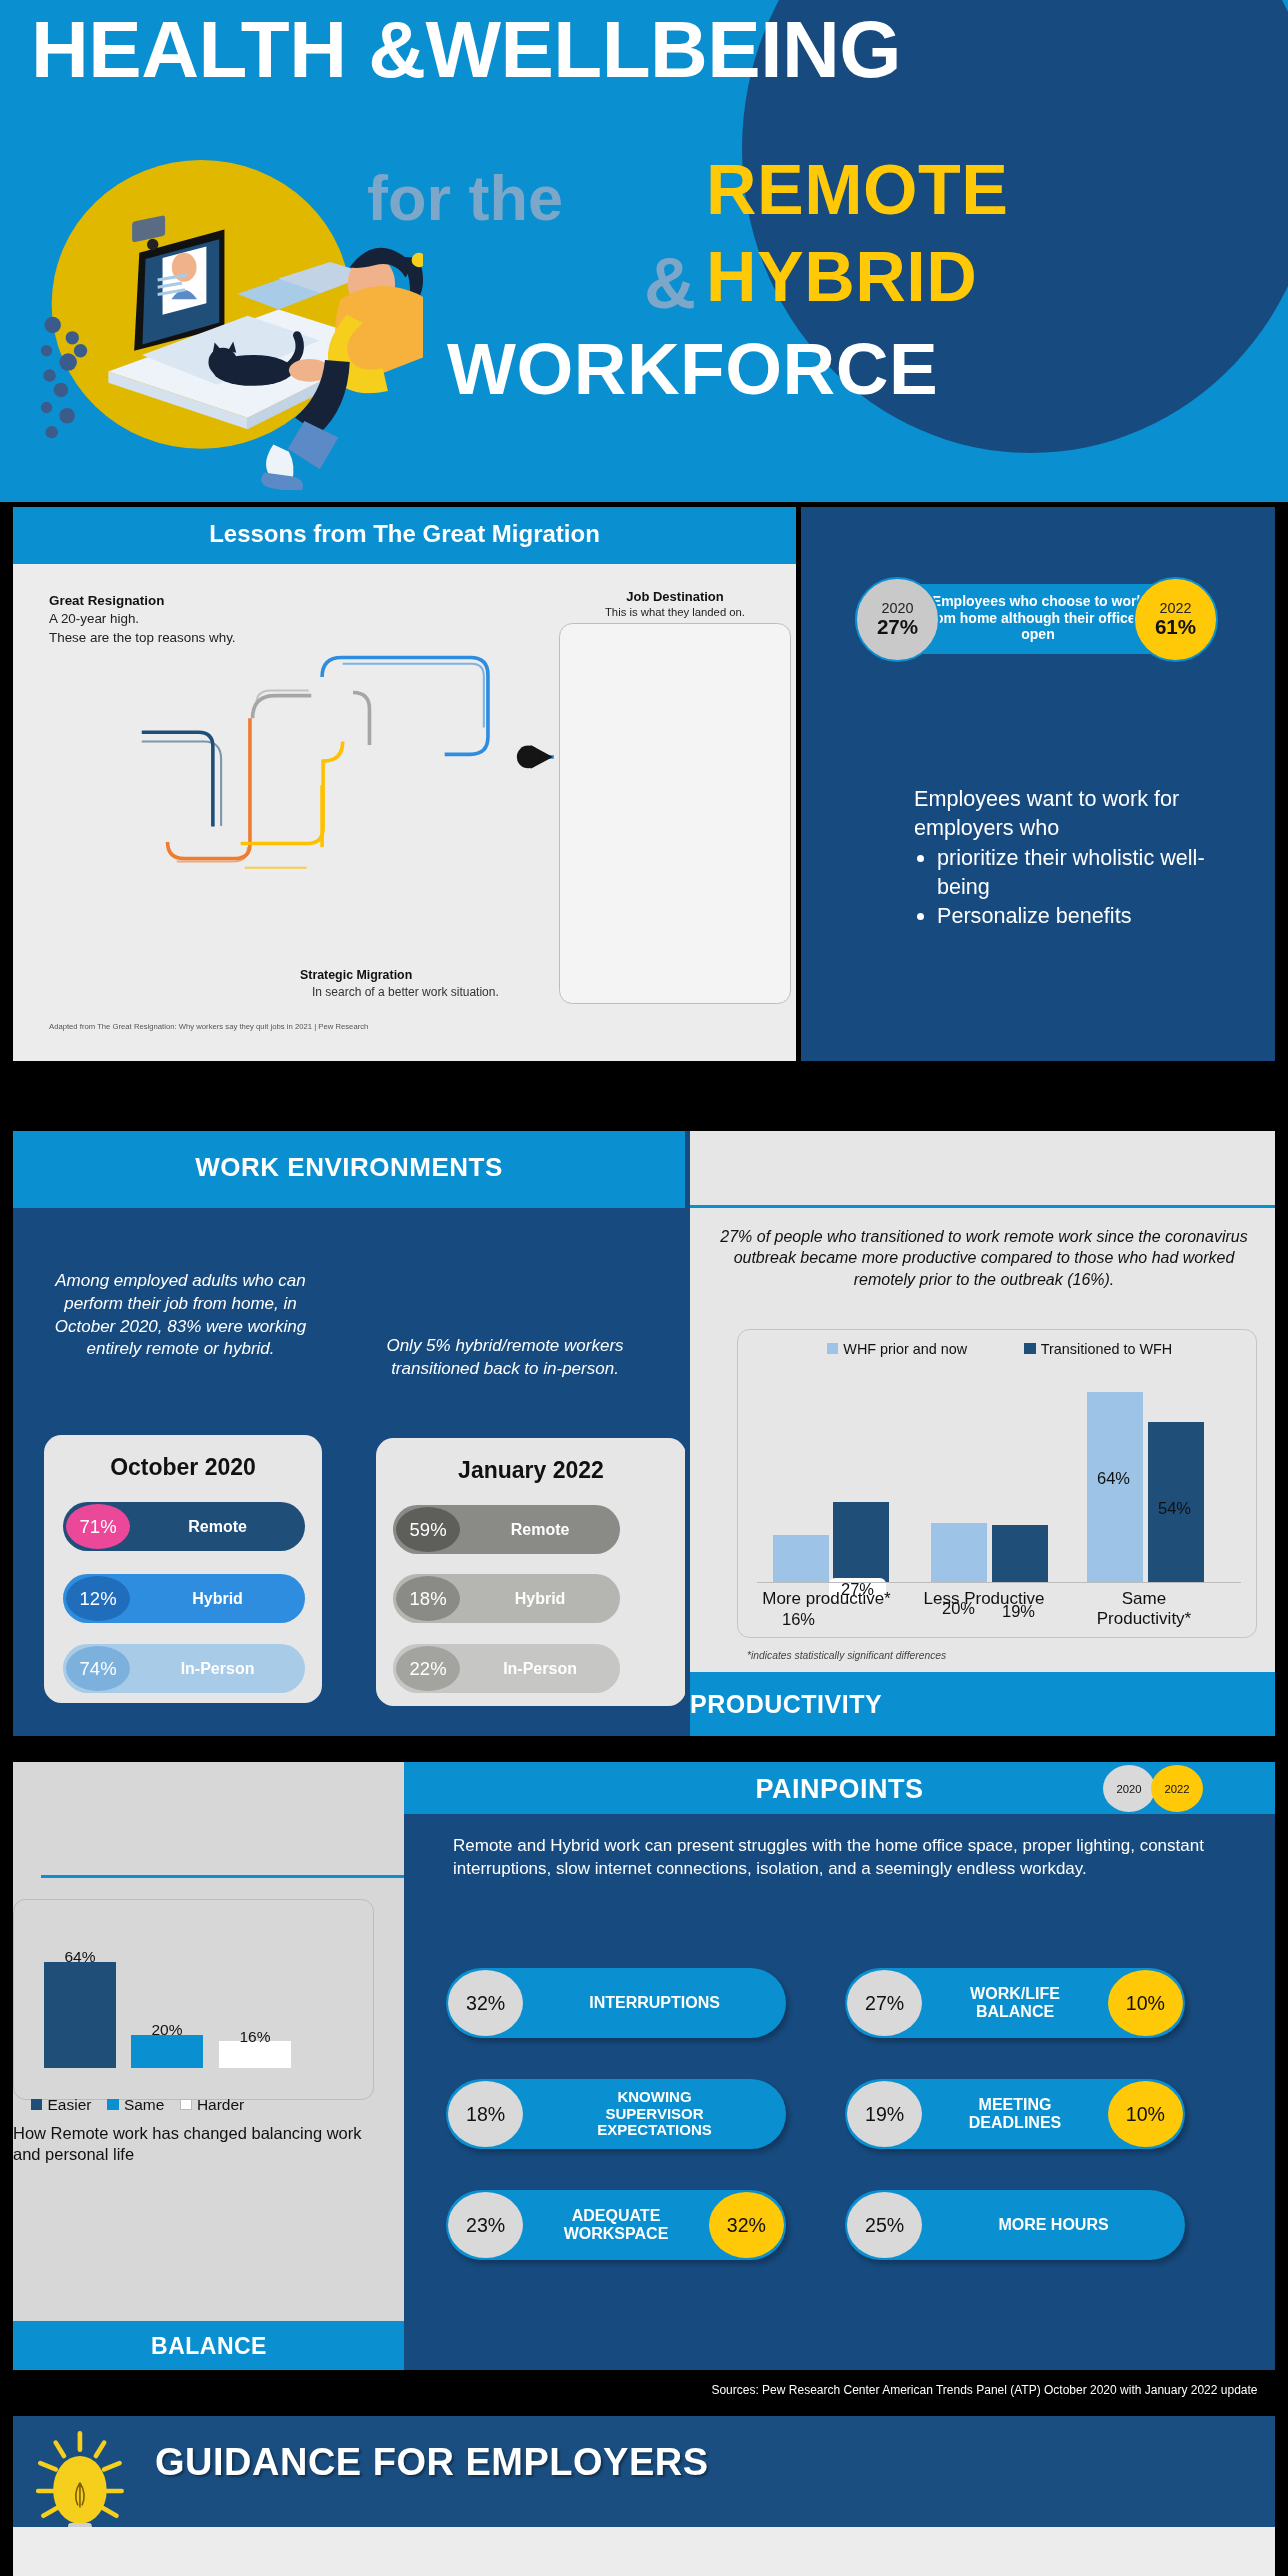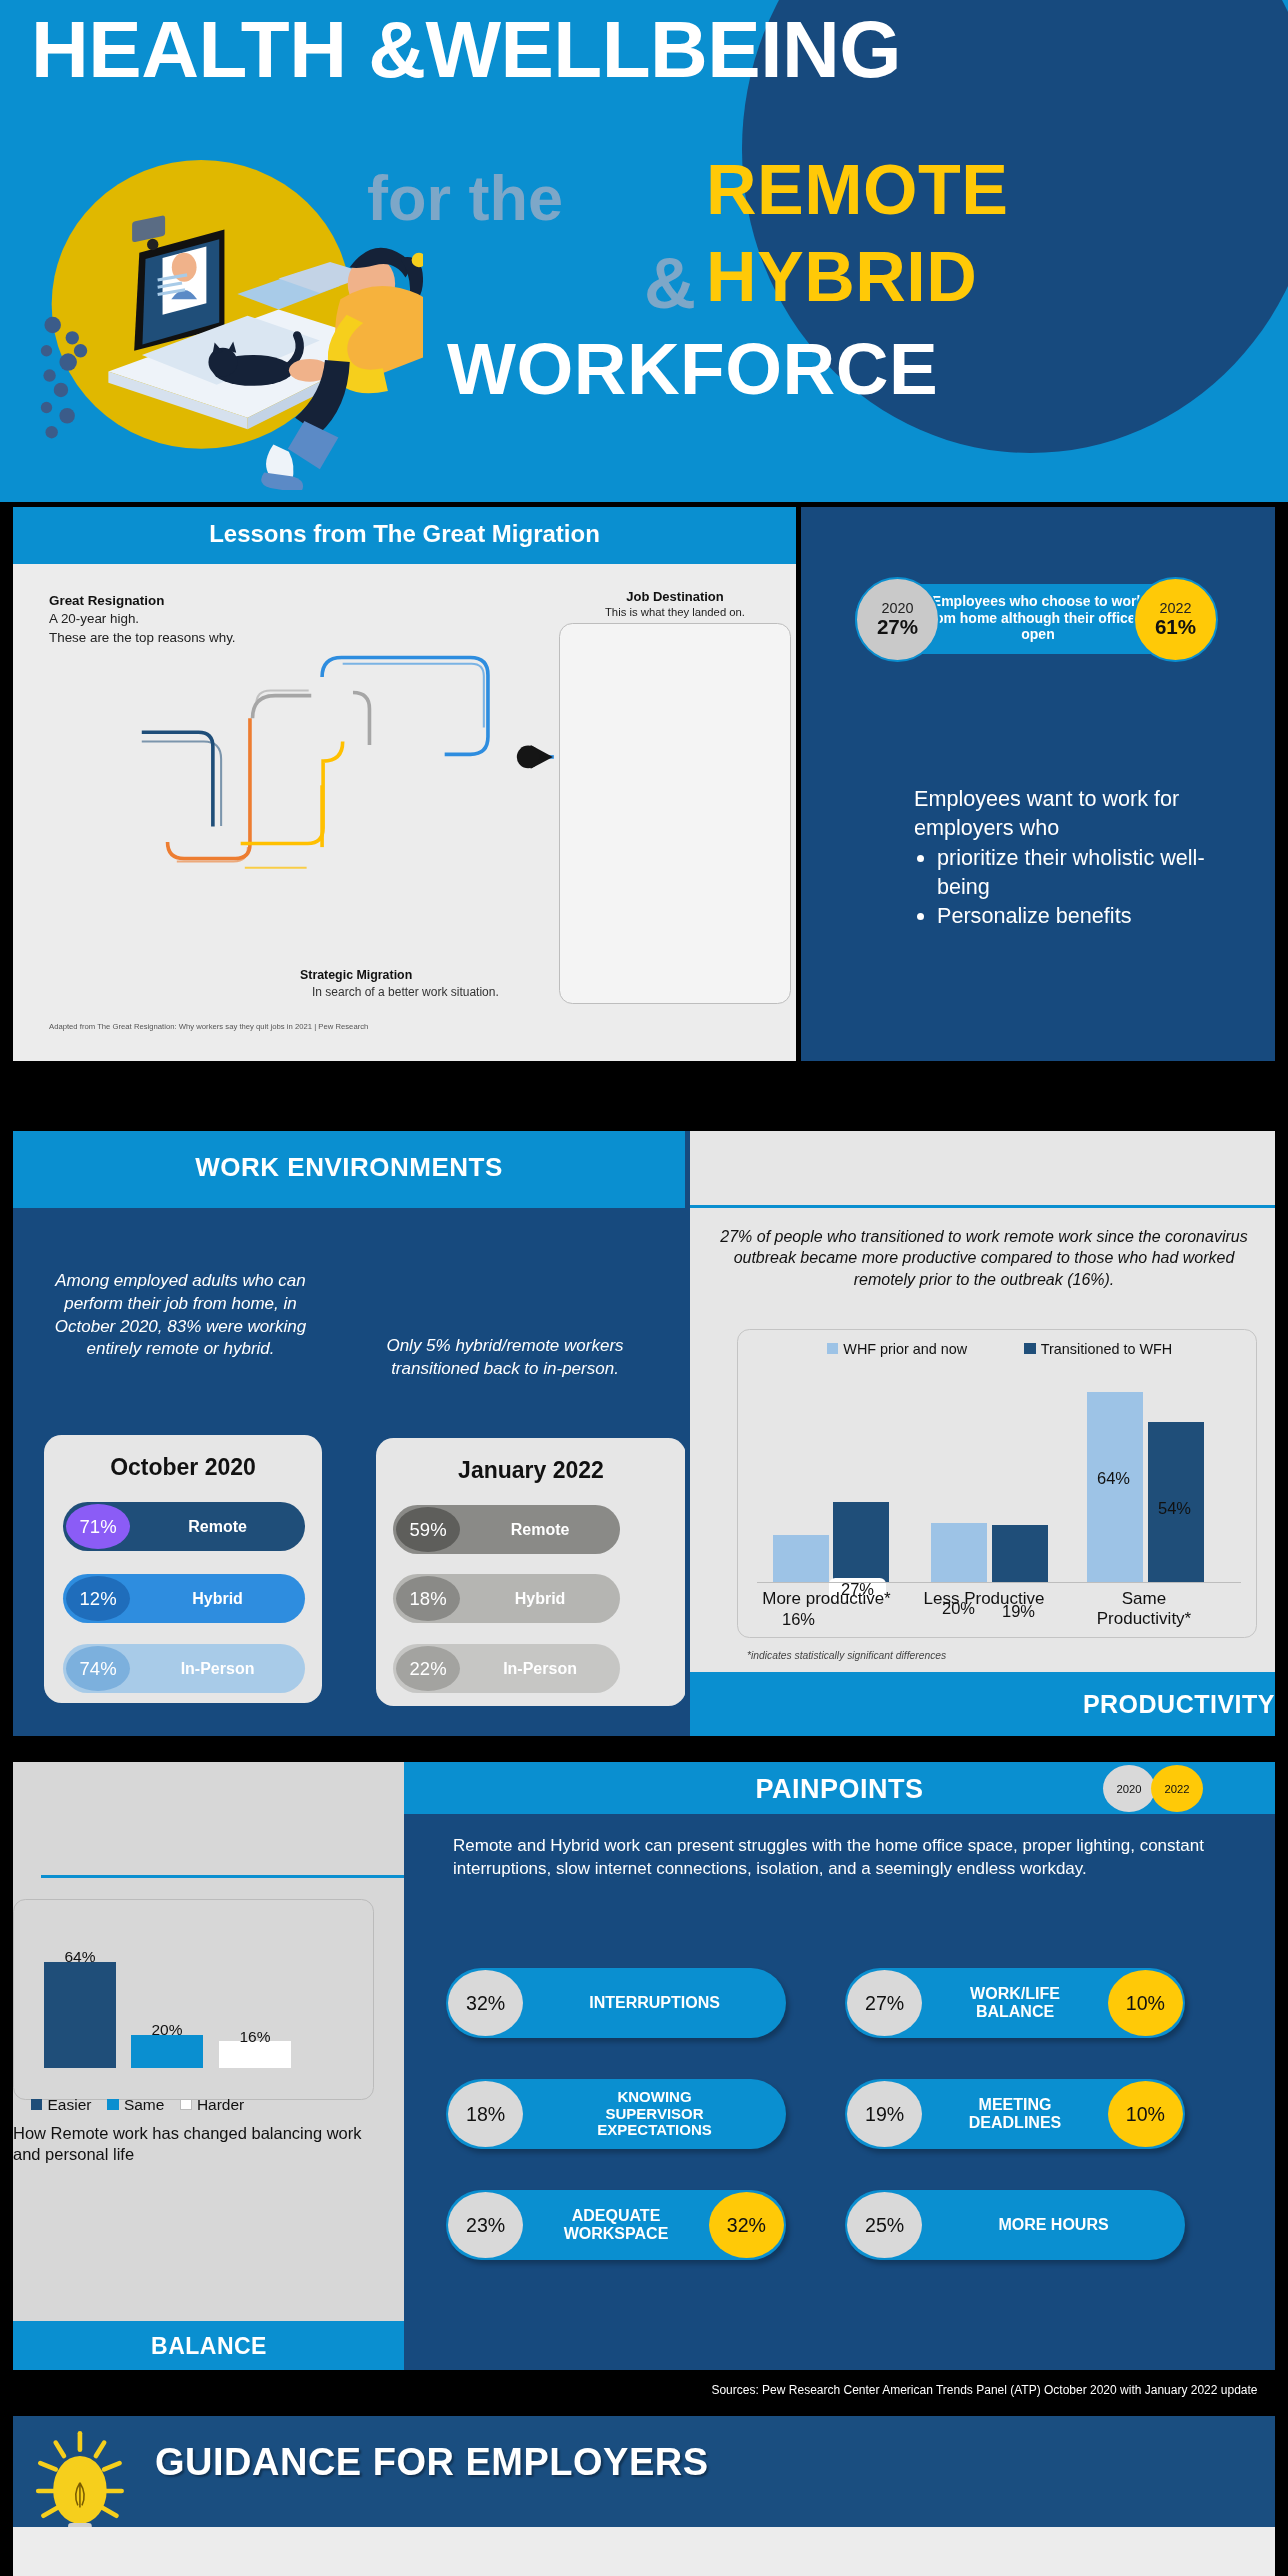--- a/index.html
+++ b/index.html
@@ -105,21 +105,21 @@
   .legend { position:absolute; left:773px; top:246px; width:453px; display:flex;
             justify-content:center; gap:57px; font-size:14.4px; color:#111; }
   .legend span.sw { display:inline-block; width:11.3px; height:11.3px; margin-right:5.2px; }
   .bars { position:absolute; left:757px; top:281px; width:484px; height:206px; }
   .bar { position:absolute; bottom:0; }
   .barlab { position:absolute; font-size:16.5px; color:#111; text-align:center; }
   .axisline { position:absolute; left:757px; top:487px; width:484px; height:1px; background:#bdbdbd; }
   .catlab { position:absolute; font-size:17px; color:#111; text-align:center; line-height:1.15; }
   .prod-foot { position:absolute; left:747px; top:555px; font-size:10.3px; font-style:italic; color:#444; }
   .prod-bar { position:absolute; left:690px; top:577px; width:585px; height:64px; background:#0a8fd0; }
-  .prod-bar-t { position:absolute; left:0; top:17.5px; width:100%; text-align:right;
+  .prod-bar-t { position:absolute; left:0; top:17.5px; width:100%; text-align:left;
                 color:#fff; font-size:25px; font-weight:700; letter-spacing:0.5px; }
 
   
   .sec3 { position:absolute; left:0; top:1762px; width:1288px; height:608px; }
   .bal-panel { position:absolute; left:13px; top:0; width:392px; height:559px; background:#d7d7d7; }
   .bal-line { position:absolute; left:41px; top:113px; width:392px; height:3.1px; background:#0a8fd0; }
   .bal-chartbox { position:absolute; left:13px; top:137px; width:361px; height:201px;
                   border:1px solid #bbb; border-radius:12.4px; }
   .bal-bar { position:absolute; bottom:0; }
   .bal-lab { position:absolute; font-size:15.5px; color:#111; text-align:center; }
@@ -410,21 +410,21 @@
     </div>
     <div class="we-bar-u"></div>
 
     <div class="we-note" style="left:36px;top:175px;width:289px;">Among employed adults who can perform their job from home, in October 2020, 83% were working entirely remote or hybrid.</div>
     <div class="we-note" style="left:376px;top:240px;width:258px;">Only 5% hybrid/remote workers transitioned back to in-person.</div>
 
     <div class="we-card" style="left:44px;top:340px;width:278px;height:268px;">
       <div class="we-card-t">October 2020</div>
     </div>
     <div class="we-row" style="left:63px;top:407px;width:242px;background:#1f4e79">
-      <div class="we-oval" style="background:#8b5cf6">71%</div>
+      <div class="we-oval" style="background:#ec4899">71%</div>
       <div class="we-lbl">Remote</div>
     </div>
     <div class="we-row" style="left:63px;top:479px;width:242px;background:#2e8ddf">
       <div class="we-oval" style="background:#1f6dbb">12%</div>
       <div class="we-lbl">Hybrid</div>
     </div>
     <div class="we-row" style="left:63px;top:549px;width:242px;background:#a8cbe8">
       <div class="we-oval" style="background:#7cb0dd">74%</div>
       <div class="we-lbl">In-Person</div>
     </div>

